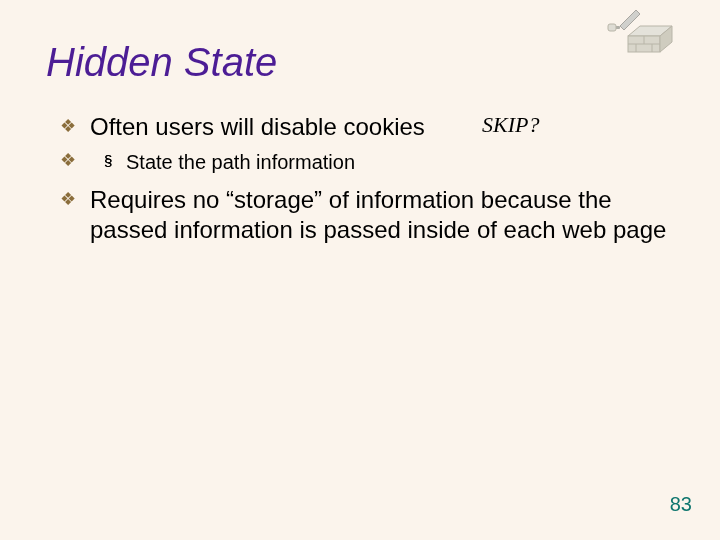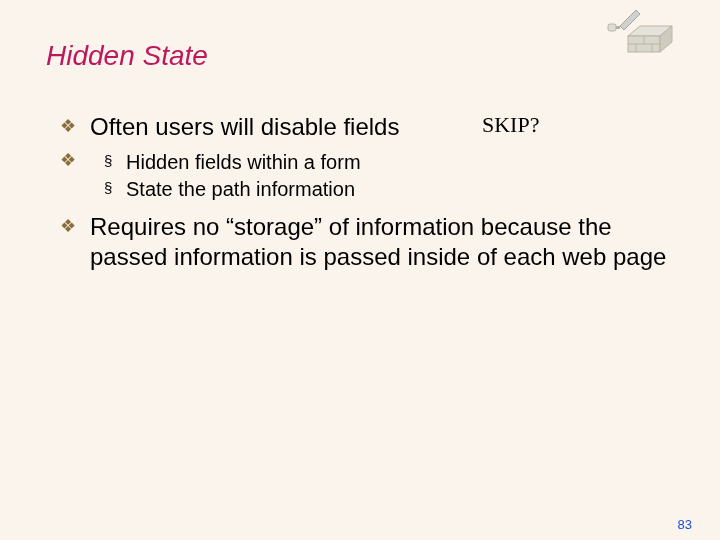--- a/index.html
+++ b/index.html
@@ -17,38 +17,39 @@
     height: 540px;
     background: #fbf4ec;
     font-family: Arial, Helvetica, sans-serif;
     color: #000;
   }
   .title {
     position: absolute;
     left: 46px;
     top: 40px;
     font-style: italic;
-    font-size: 28px;
+    font-size: 40px;
     font-family: Arial, Helvetica, sans-serif;
-    color: #be185d;
+    color: #4c1d95;
   }
   .decor {
     position: absolute;
     top: 6px;
     right: 40px;
     width: 74px;
     height: 48px;
   }
   .annotation {
     position: absolute;
     left: 482px;
     top: 112px;
     font-family: "Times New Roman", Times, serif;
     font-size: 22px;
     color: #000;
+    font-style: italic;
   }
   .body {
     position: absolute;
     left: 60px;
     top: 112px;
     right: 50px;
     font-size: 24px;
     line-height: 1.25;
   }
   .lvl1 {
@@ -75,23 +76,23 @@
   .lvl2 .bullet {
     position: absolute;
     left: 44px;
     top: 2px;
     font-size: 15px;
     color: #000;
   }
   .pagenum {
     position: absolute;
     right: 28px;
-    bottom: 8px;
-    font-size: 13px;
-    color: #1d4ed8;
+    bottom: 24px;
+    font-size: 20px;
+    color: #0f766e;
   }
 </style>
 </head>
 <body>
 
 <div class="slide">
 
   <div class="decor">
     <svg viewBox="0 0 74 48" width="74" height="48">
 
@@ -114,31 +115,30 @@
   </div>
 
   <div class="title">Hidden State</div>
 
   <div class="annotation">SKIP?</div>
 
   <div class="body">
 
     <div class="lvl1">
       <span class="bullet">❖</span>
-      <span>Often users will disable fields</span>
+      <span>Often users will disable cookies</span>
     </div>
 
     <div class="lvl1">
       <span class="bullet">❖</span>
     </div>
 
     <div class="lvl2-group">
       <div class="lvl2">
         <span class="bullet">§</span>
-        <span>Hidden fields within a form</span>
       </div>
       <div class="lvl2">
         <span class="bullet">§</span>
         <span>State the path information</span>
       </div>
     </div>
 
     <div class="lvl1">
       <span class="bullet">❖</span>
       <span>Requires no “storage” of information because the passed information is passed inside of each web page</span>

